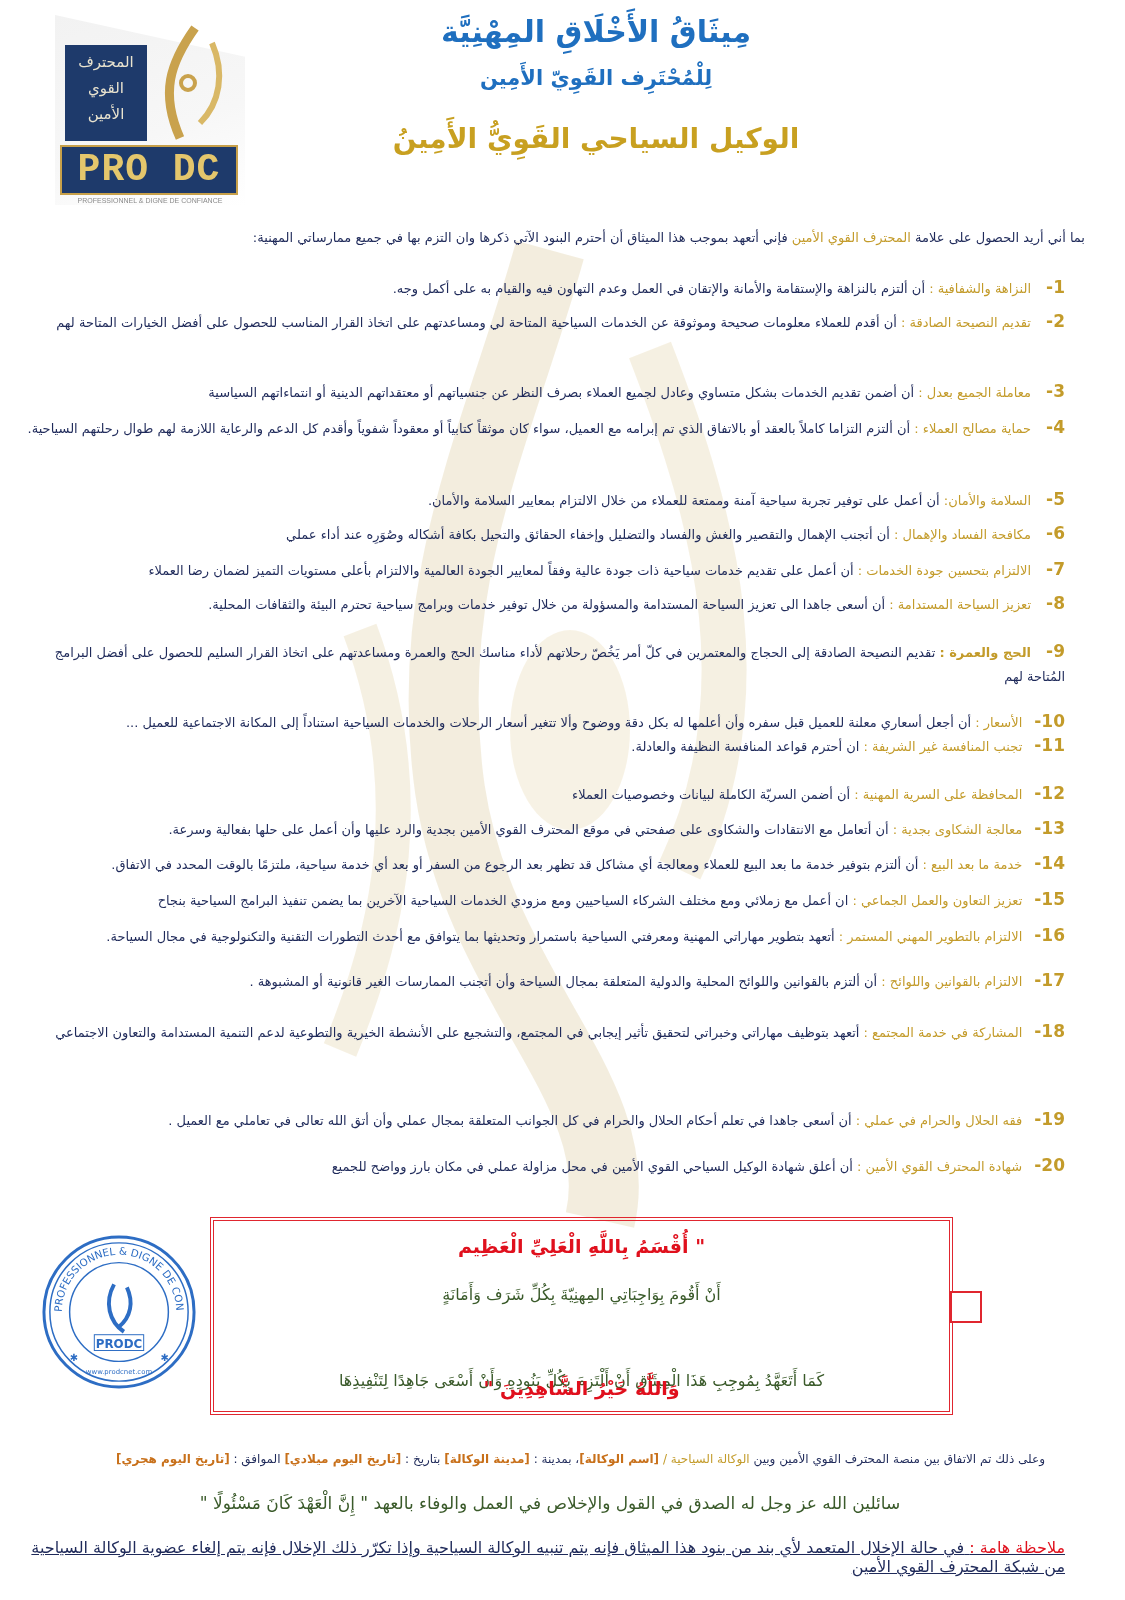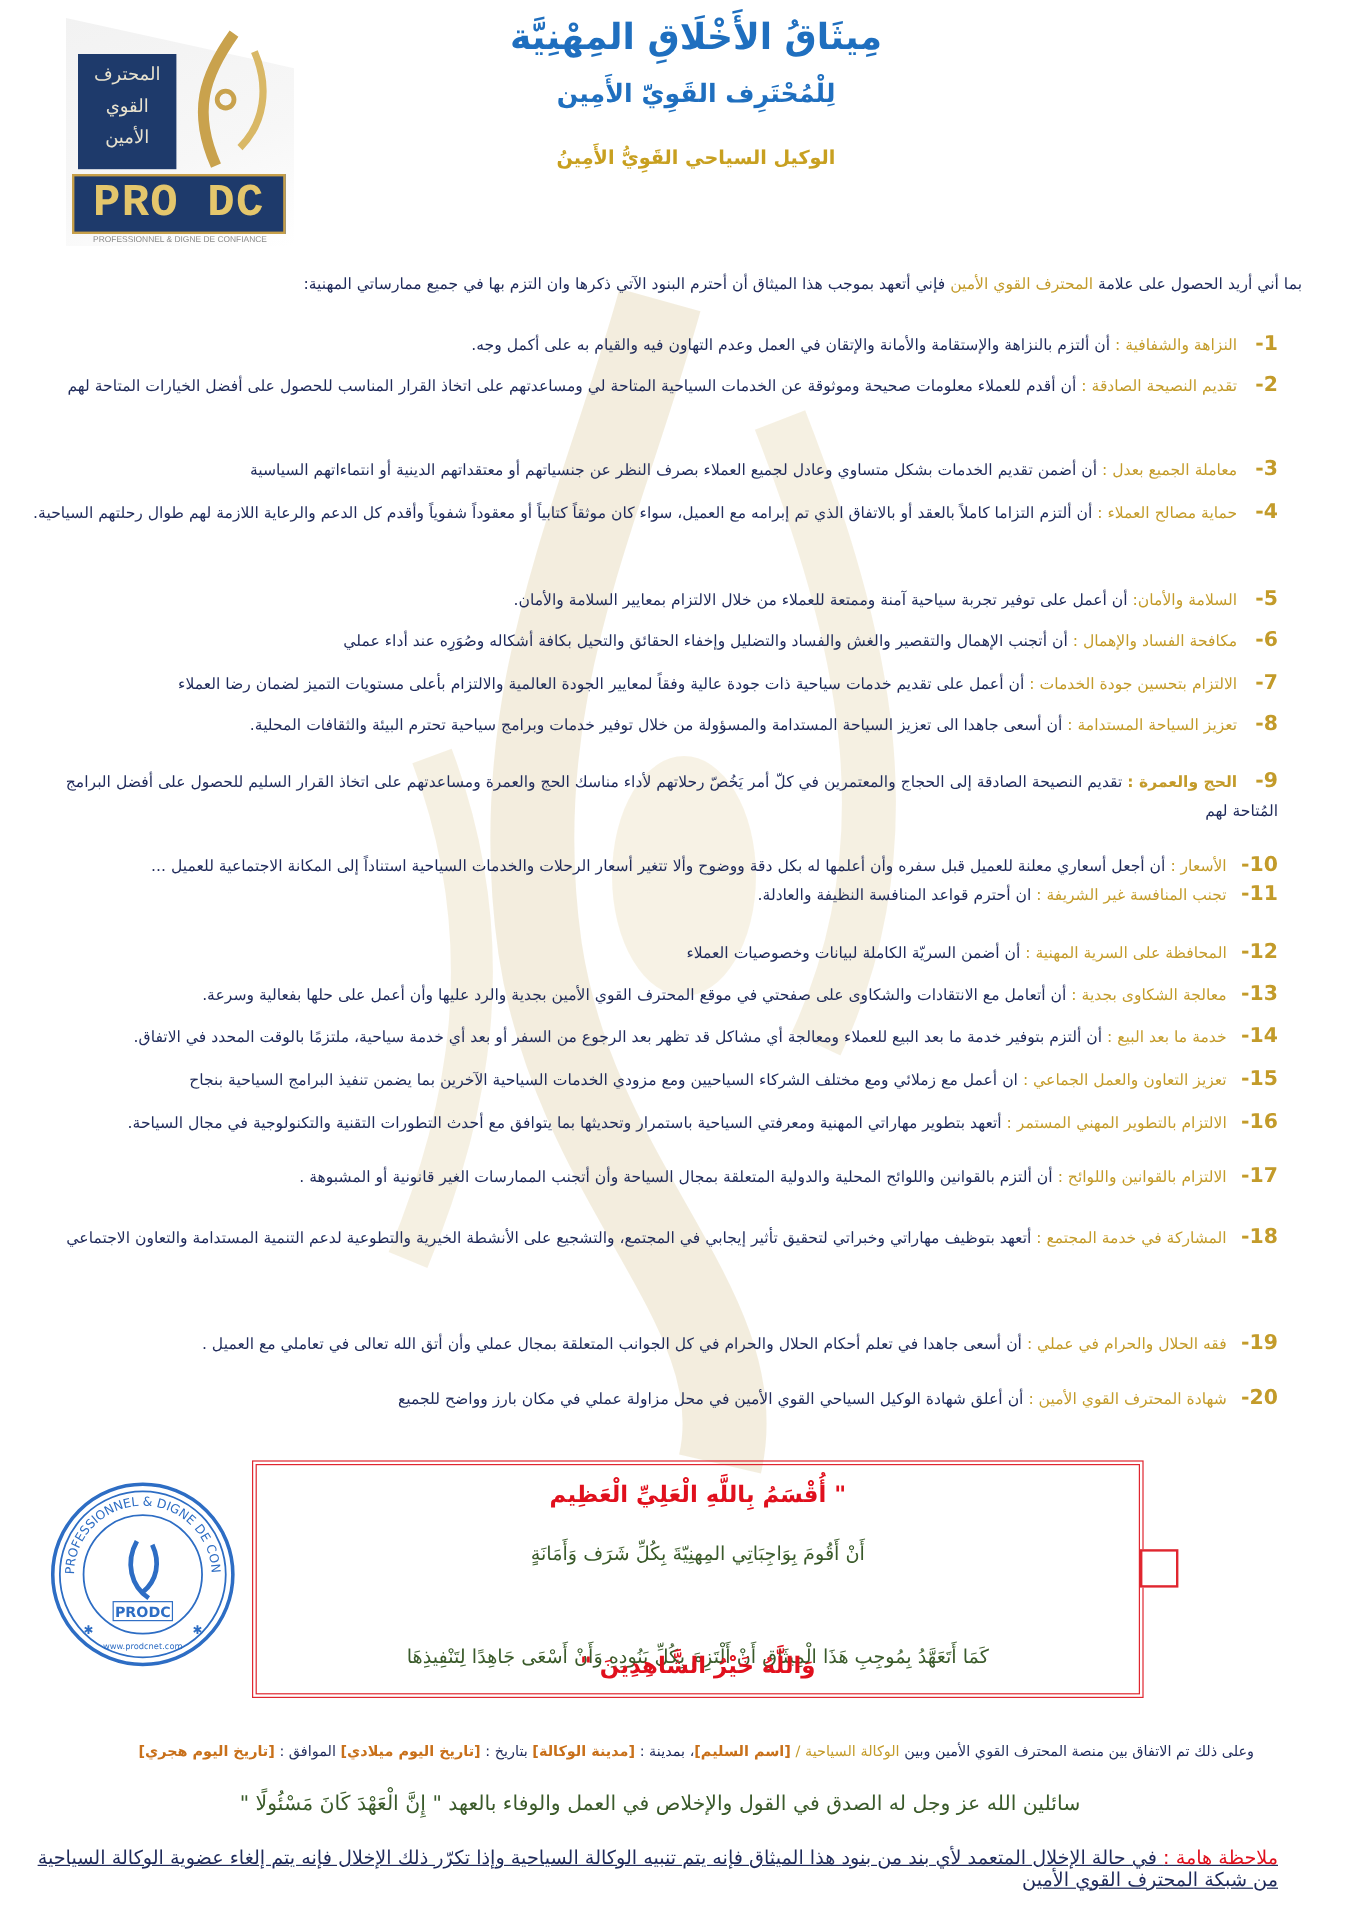--- a/index.html
+++ b/index.html
@@ -13,24 +13,24 @@
              clip-path: polygon(0 0, 100% 22%, 100% 100%, 0 100%); }
   .logo-box { position: absolute; left: 10px; top: 30px; width: 82px; height: 92px; background: #1e3a6b;
               color: #e9e3cf; font-size: 15px; line-height: 26px; text-align: center; padding-top: 4px; direction: rtl; }
   .logo-calli { position: absolute; left: 95px; top: 8px; width: 80px; height: 120px; }
   .logo-pro { position: absolute; left: 5px; top: 130px; width: 178px; height: 50px; background: #1e3a6b;
               border: 2px solid #c7a04a; box-sizing: border-box; color: #e4c66c; font-weight: bold;
               font-size: 38px; line-height: 46px; text-align: center; letter-spacing: 1px;
               font-family: Liberation Mono, monospace; }
   .logo-sub { position: absolute; left: 5px; top: 182px; width: 180px; font-size: 7px; color: #8a8a8a;
               text-align: center; font-family: "Liberation Sans", sans-serif; }
-  .title { position: absolute; left: 300px; width: 560px; text-align: center; direction: rtl; font-weight: bold; }
+  .title { position: absolute; left: 316px; width: 560px; text-align: center; direction: rtl; font-weight: bold; }
   .t1 { top: 14px; font-size: 30px; color: #1f6fbf; }
   .t2 { top: 66px; font-size: 21px; color: #1f6fbf; }
-  .t3 { top: 122px; font-size: 16px; color: #c8a020; }
+  .t3 { top: 122px; font-size: 28px; color: #c8a020; }
   .intro { position: absolute; right: 40px; top: 230px; width: 1060px; direction: rtl; font-size: 13px; color: #1f2a5a; }
   .gold { color: #c39b2a; }
   .items { position: absolute; right: 60px; top: 275px; width: 1050px; direction: rtl; }
   .item { position: absolute; right: 0; width: 1050px; font-size: 13px; line-height: 24px; color: #1f2a5a; }
   .num { color: #c39b2a; font-size: 17px; font-weight: bold; margin-left: 12px; display: inline-block; min-width: 22px; }
   .oath { position: absolute; left: 210px; top: 1217px; width: 743px; height: 198px;
           border: 4px double #e0262f; box-sizing: border-box; text-align: center; direction: rtl; }
   .oath div { position: absolute; left: 0; right: 0; }
   .o1 { top: 14px; font-size: 19px; font-weight: bold; color: #e0101d; }
   .o2 { top: 64px; font-size: 16px; color: #3a5a2a; }
@@ -125,21 +125,21 @@
   <div class="o2">أَنْ أَقُومَ بِوَاجِبَاتِي المِهنِيّةَ بِكُلِّ شَرَف وَأَمَانَةٍ</div>
   <div class="o3">كَمَا أَتَعَهَّدُ بِمُوجِبِ هَذَا الْمِيثَاقِ أَنْ أَلْتَزِمَ بِكُلِّ بَنُودِهِ وَأَنْ أَسْعَى جَاهِدًا لِتَنْفِيذِهَا</div>
   <div class="o4">وَاللَّهُ خَيْرُ الشَّاهِدِينَ "</div>
 </div>
 
 <div class="checkbox"></div>
 
 <div class="agreement">
   <span>وعلى ذلك تم الاتفاق بين منصة المحترف القوي الأمين وبين</span>
   <span class="gl">الوكالة السياحية /</span>
-  <span class="ph">[اسم السليم]</span><span>، بمدينة :</span>
+  <span class="ph">[اسم الوكالة]</span><span>، بمدينة :</span>
   <span class="ph">[مدينة الوكالة]</span>
   <span>بتاريخ :</span>
   <span class="ph">[تاريخ اليوم ميلادي]</span>
   <span>الموافق :</span>
   <span class="ph">[تاريخ اليوم هجري]</span>
 </div>
 
 <div class="closing">سائلين الله عز وجل له الصدق في القول والإخلاص في العمل والوفاء بالعهد " إِنَّ الْعَهْدَ كَانَ مَسْئُولًا "</div>
 
 <div class="note">

